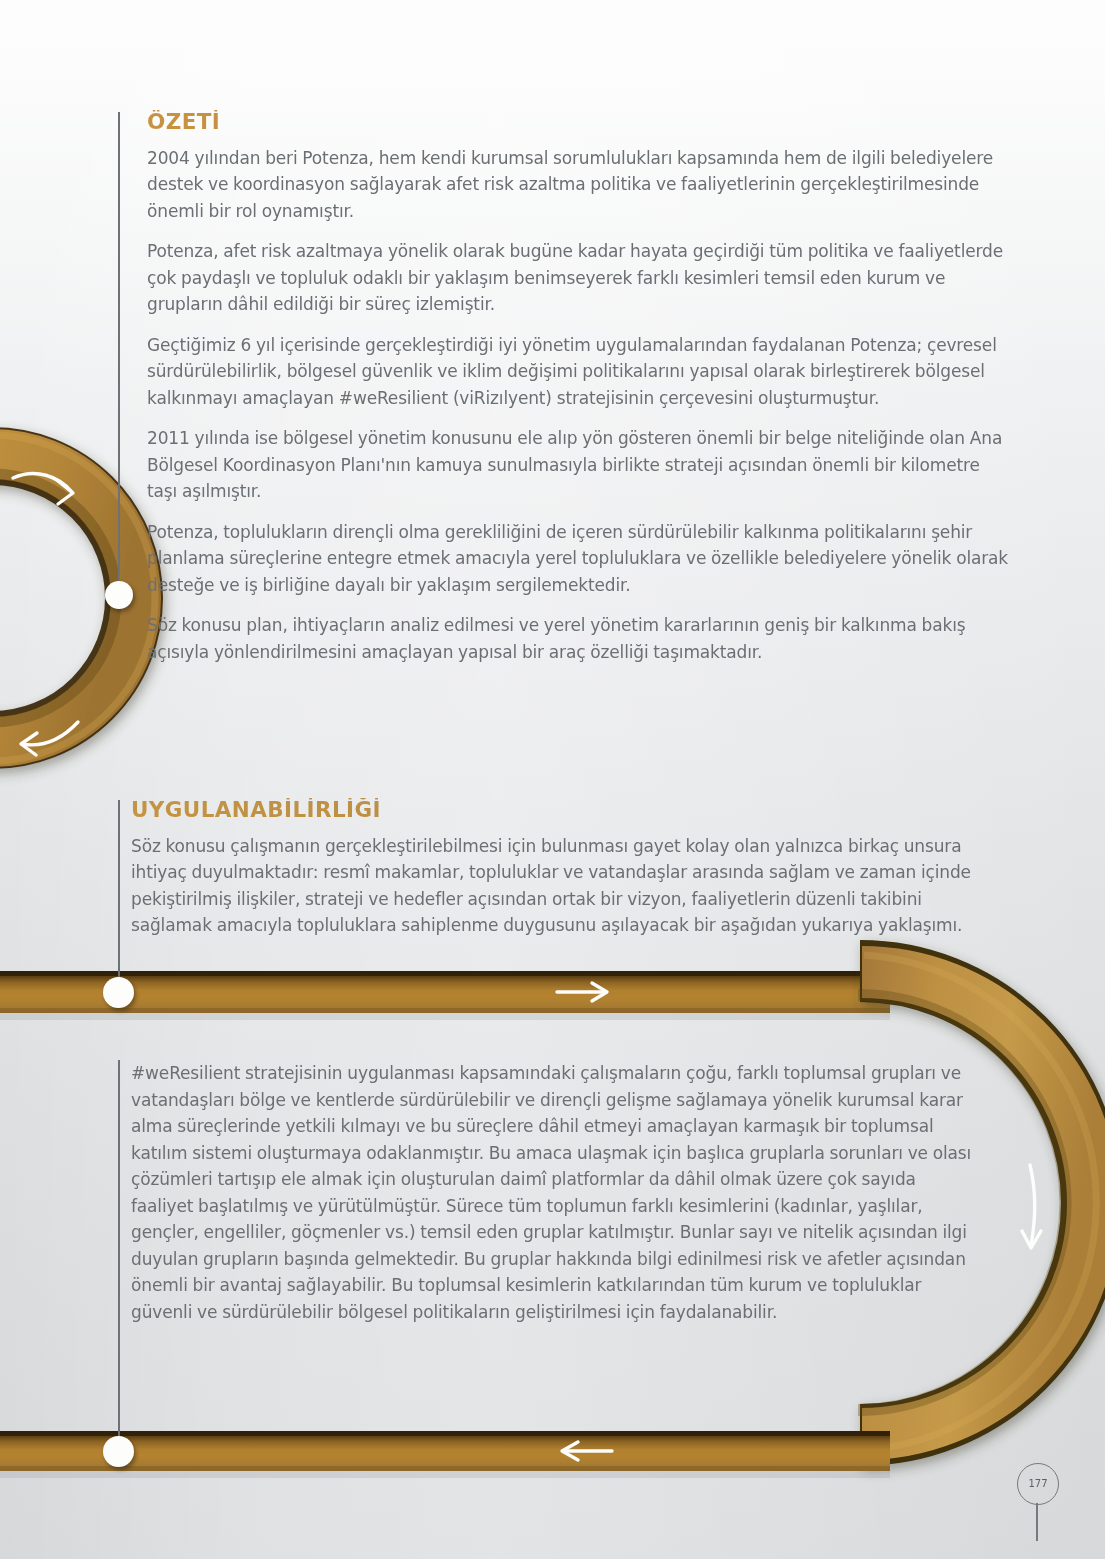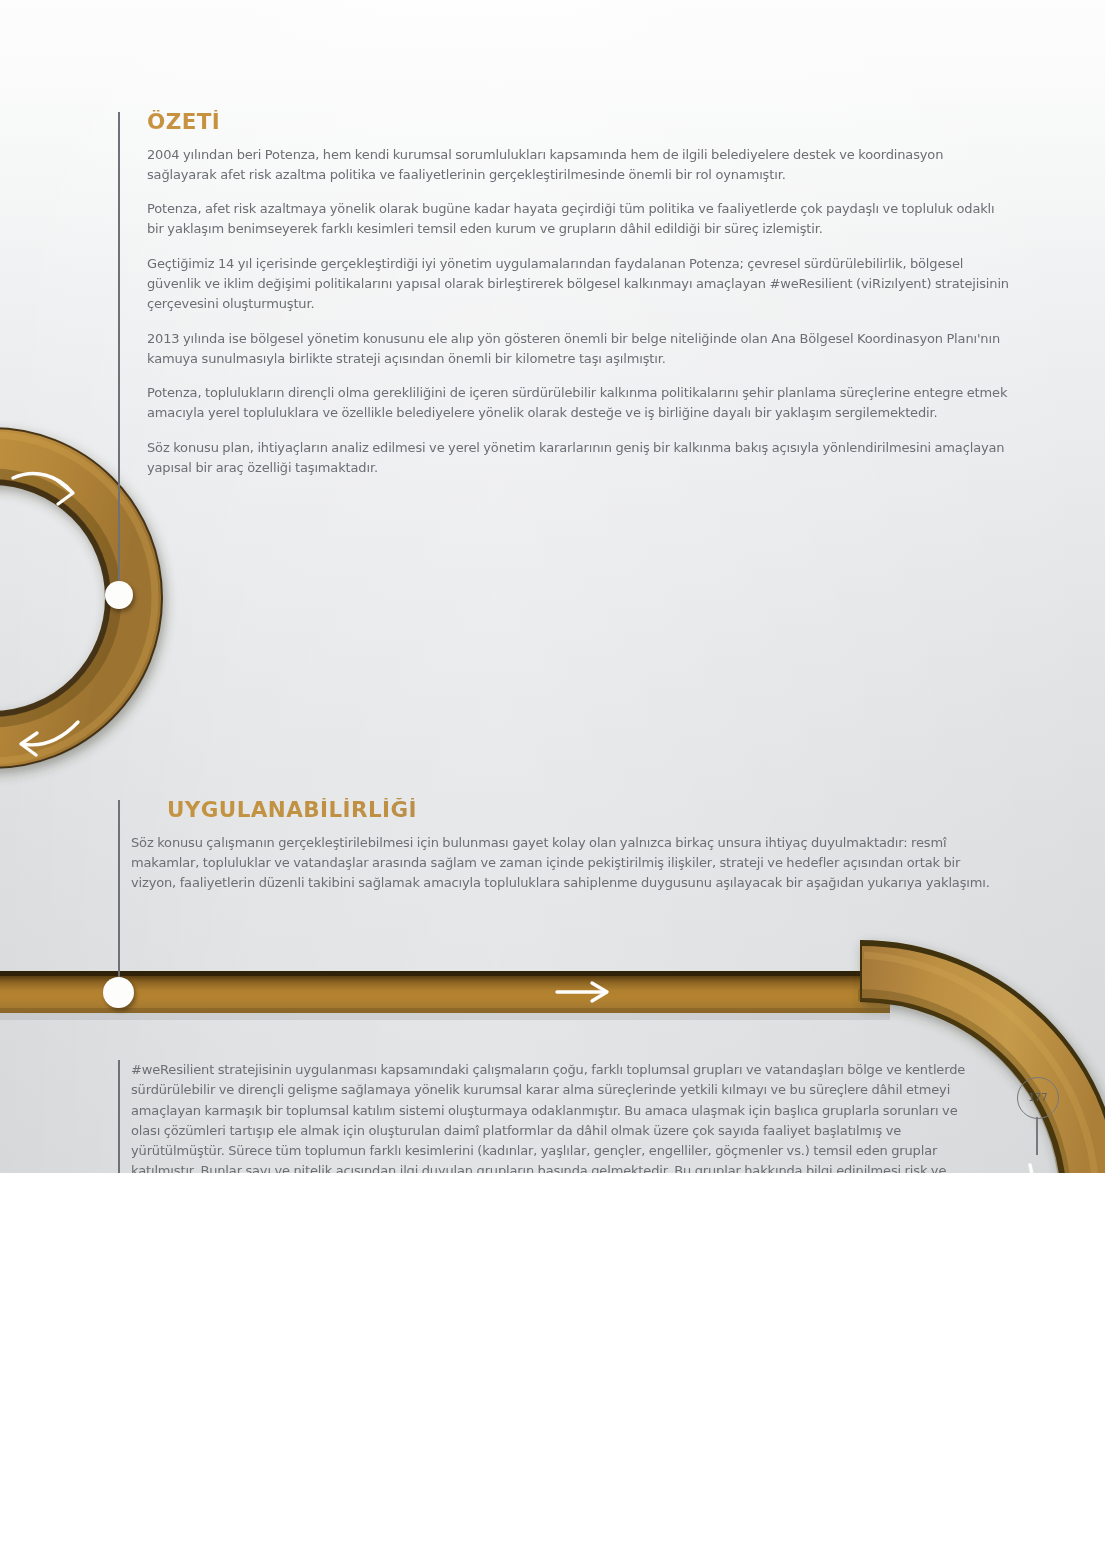--- a/index.html
+++ b/index.html
@@ -10,21 +10,21 @@
     width: 1105px;
     height: 1559px;
     overflow: hidden;
     font-family: "DejaVu Sans", "Liberation Sans", sans-serif;
     background: #ffffff;
   }
 
   #page {
     position: relative;
     width: 1105px;
-    height: 1173px;
+    height: 1559px;
     overflow: hidden;
     background: linear-gradient(to bottom,
         #fdfdfd 0%,
         #fbfbfb 6%,
         #f6f7f7 14%,
         #eff0f1 26%,
         #e9eaec 40%,
         #e2e4e6 55%,
         #dddfe1 70%,
         #d9dbdd 85%,
@@ -86,33 +86,32 @@
     background-clip: text;
     color: transparent;
     -webkit-text-fill-color: transparent;
     font-family: "DejaVu Sans", "Liberation Sans", sans-serif;
   }
   .section-heading.alt {
     background: linear-gradient(to right, #c49442 0%, #bf9043 26%, #9e8a77 55%, #8e8c8f 100%);
     -webkit-background-clip: text;
     background-clip: text;
     color: transparent;
-    margin-left: 36px;
     -webkit-text-fill-color: transparent;
   }
   .section-heading.warm {
     background: linear-gradient(to right, #c4873a 0%, #bb8946 34%, #a08c79 62%, #8f8d90 100%);
     -webkit-background-clip: text;
     background-clip: text;
     color: transparent;
     -webkit-text-fill-color: transparent;
   }
   p.body-text {
     margin: 0 0 14px 0;
-    font-size: 13px;
+    font-size: 17px;
     line-height: 1.56;
     color: #6b6f73;
     text-align: left;
     font-family: "DejaVu Sans", "Liberation Sans", sans-serif;
     letter-spacing: -0.15px;
     word-spacing: -0.4px;
   }
   p.body-text:last-child { margin-bottom: 0; }
 
   
@@ -254,22 +253,22 @@
   <div class="connector-line" style="left:118px; top:1060px; height:392px;"></div>
 
   <div class="marker-dot" style="left:105px; top:581px; width:28px; height:28px;"></div>
   <div class="marker-dot" style="left:103px; top:977px; width:31px; height:31px;"></div>
   <div class="marker-dot" style="left:103px; top:1436px; width:31px; height:31px;"></div>
 
   <div class="content" style="left:147px; top:110px; width:866px;">
     <h2 class="section-heading">ÖZETİ</h2>
     <p class="body-text">2004 yılından beri Potenza, hem kendi kurumsal sorumlulukları kapsamında hem de ilgili belediyelere destek ve koordinasyon sağlayarak afet risk azaltma politika ve faaliyetlerinin gerçekleştirilmesinde önemli bir rol oynamıştır.</p>
     <p class="body-text">Potenza, afet risk azaltmaya yönelik olarak bugüne kadar hayata geçirdiği tüm politika ve faaliyetlerde çok paydaşlı ve topluluk odaklı bir yaklaşım benimseyerek farklı kesimleri temsil eden kurum ve grupların dâhil edildiği bir süreç izlemiştir.</p>
-    <p class="body-text">Geçtiğimiz 14 yıl içerisinde gerçekleştirdiği iyi yönetim uygulamalarından faydalanan Potenza; çevresel sürdürülebilirlik, bölgesel güvenlik ve iklim değişimi politikalarını yapısal olarak birleştirerek bölgesel kalkınmayı amaçlayan #weResilient (viRizılyent) stratejisinin çerçevesini oluşturmuştur.</p>
-    <p class="body-text">2013 yılında ise bölgesel yönetim konusunu ele alıp yön gösteren önemli bir belge niteliğinde olan Ana Bölgesel Koordinasyon Planı'nın kamuya sunulmasıyla birlikte strateji açısından önemli bir kilometre taşı aşılmıştır.</p>
+    <p class="body-text">Geçtiğimiz 6 yıl içerisinde gerçekleştirdiği iyi yönetim uygulamalarından faydalanan Potenza; çevresel sürdürülebilirlik, bölgesel güvenlik ve iklim değişimi politikalarını yapısal olarak birleştirerek bölgesel kalkınmayı amaçlayan #weResilient (viRizılyent) stratejisinin çerçevesini oluşturmuştur.</p>
+    <p class="body-text">2011 yılında ise bölgesel yönetim konusunu ele alıp yön gösteren önemli bir belge niteliğinde olan Ana Bölgesel Koordinasyon Planı'nın kamuya sunulmasıyla birlikte strateji açısından önemli bir kilometre taşı aşılmıştır.</p>
     <p class="body-text">Potenza, toplulukların dirençli olma gerekliliğini de içeren sürdürülebilir kalkınma politikalarını şehir planlama süreçlerine entegre etmek amacıyla yerel topluluklara ve özellikle belediyelere yönelik olarak desteğe ve iş birliğine dayalı bir yaklaşım sergilemektedir.</p>
     <p class="body-text">Söz konusu plan, ihtiyaçların analiz edilmesi ve yerel yönetim kararlarının geniş bir kalkınma bakış açısıyla yönlendirilmesini amaçlayan yapısal bir araç özelliği taşımaktadır.</p>
   </div>
 
   <div class="content" style="left:131px; top:798px; width:862px;">
     <h2 class="section-heading alt">UYGULANABİLİRLİĞİ</h2>
     <p class="body-text">Söz konusu çalışmanın gerçekleştirilebilmesi için bulunması gayet kolay olan yalnızca birkaç unsura ihtiyaç duyulmaktadır: resmî makamlar, topluluklar ve vatandaşlar arasında sağlam ve zaman içinde pekiştirilmiş ilişkiler, strateji ve hedefler açısından ortak bir vizyon, faaliyetlerin düzenli takibini sağlamak amacıyla topluluklara sahiplenme duygusunu aşılayacak bir aşağıdan yukarıya yaklaşımı.</p>
   </div>
 
   <div class="content" style="left:131px; top:1060px; width:845px;">

